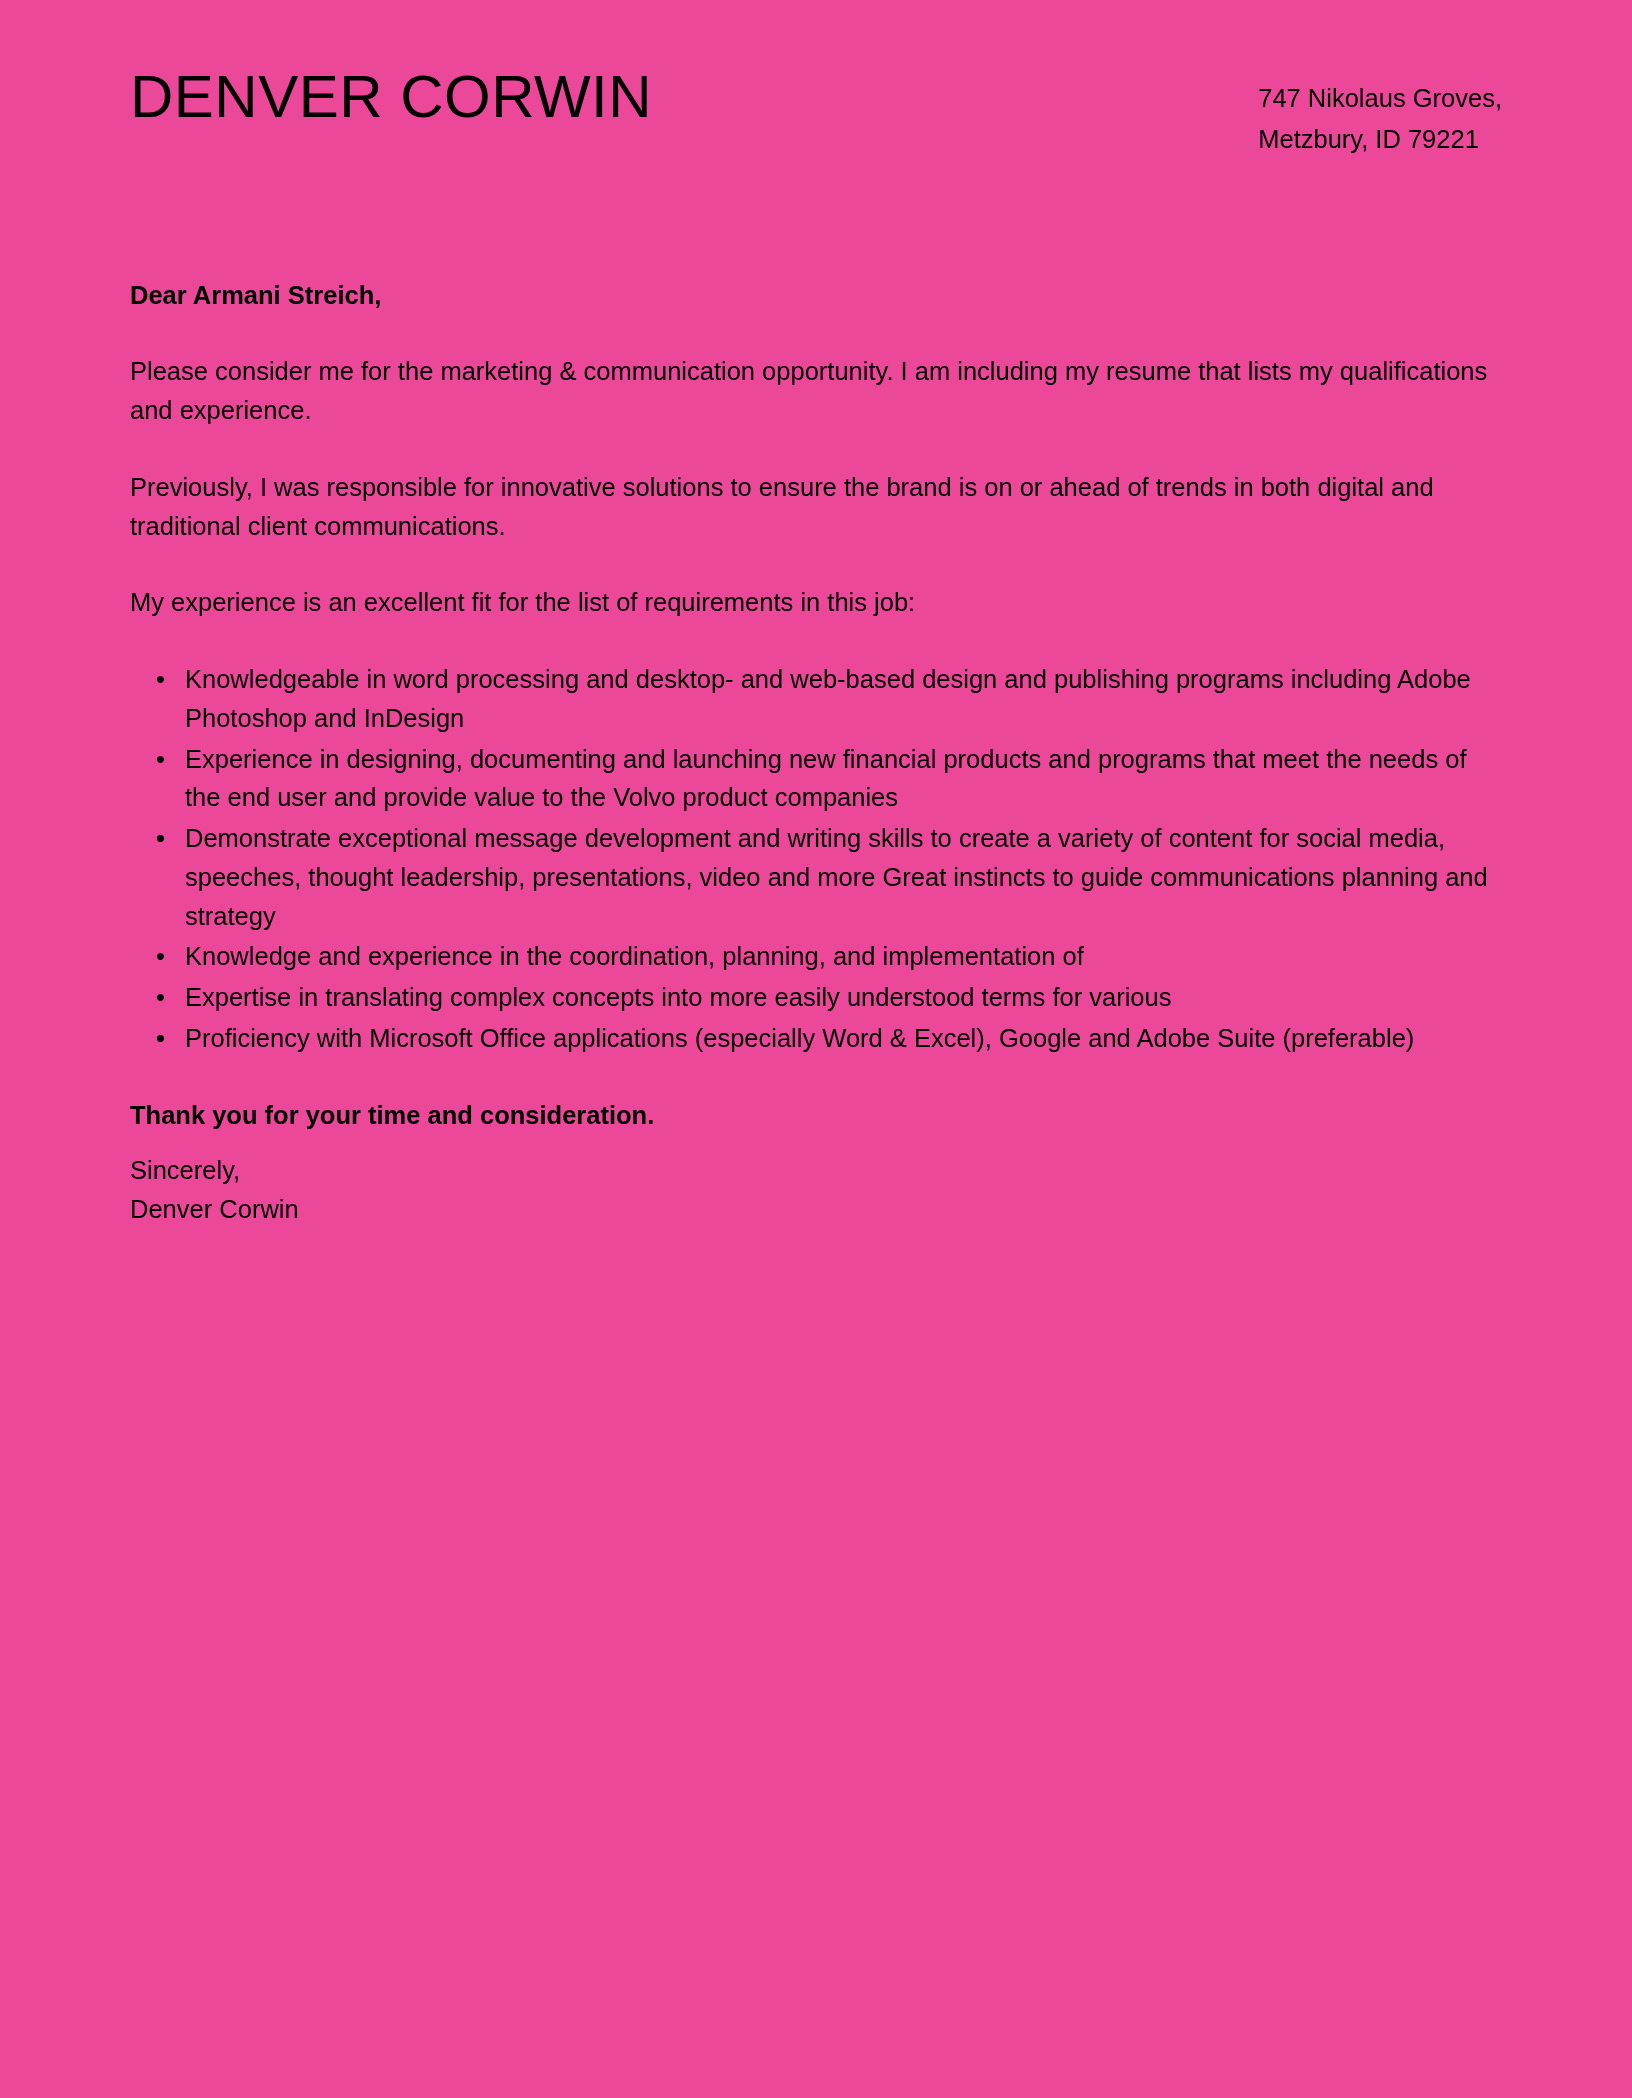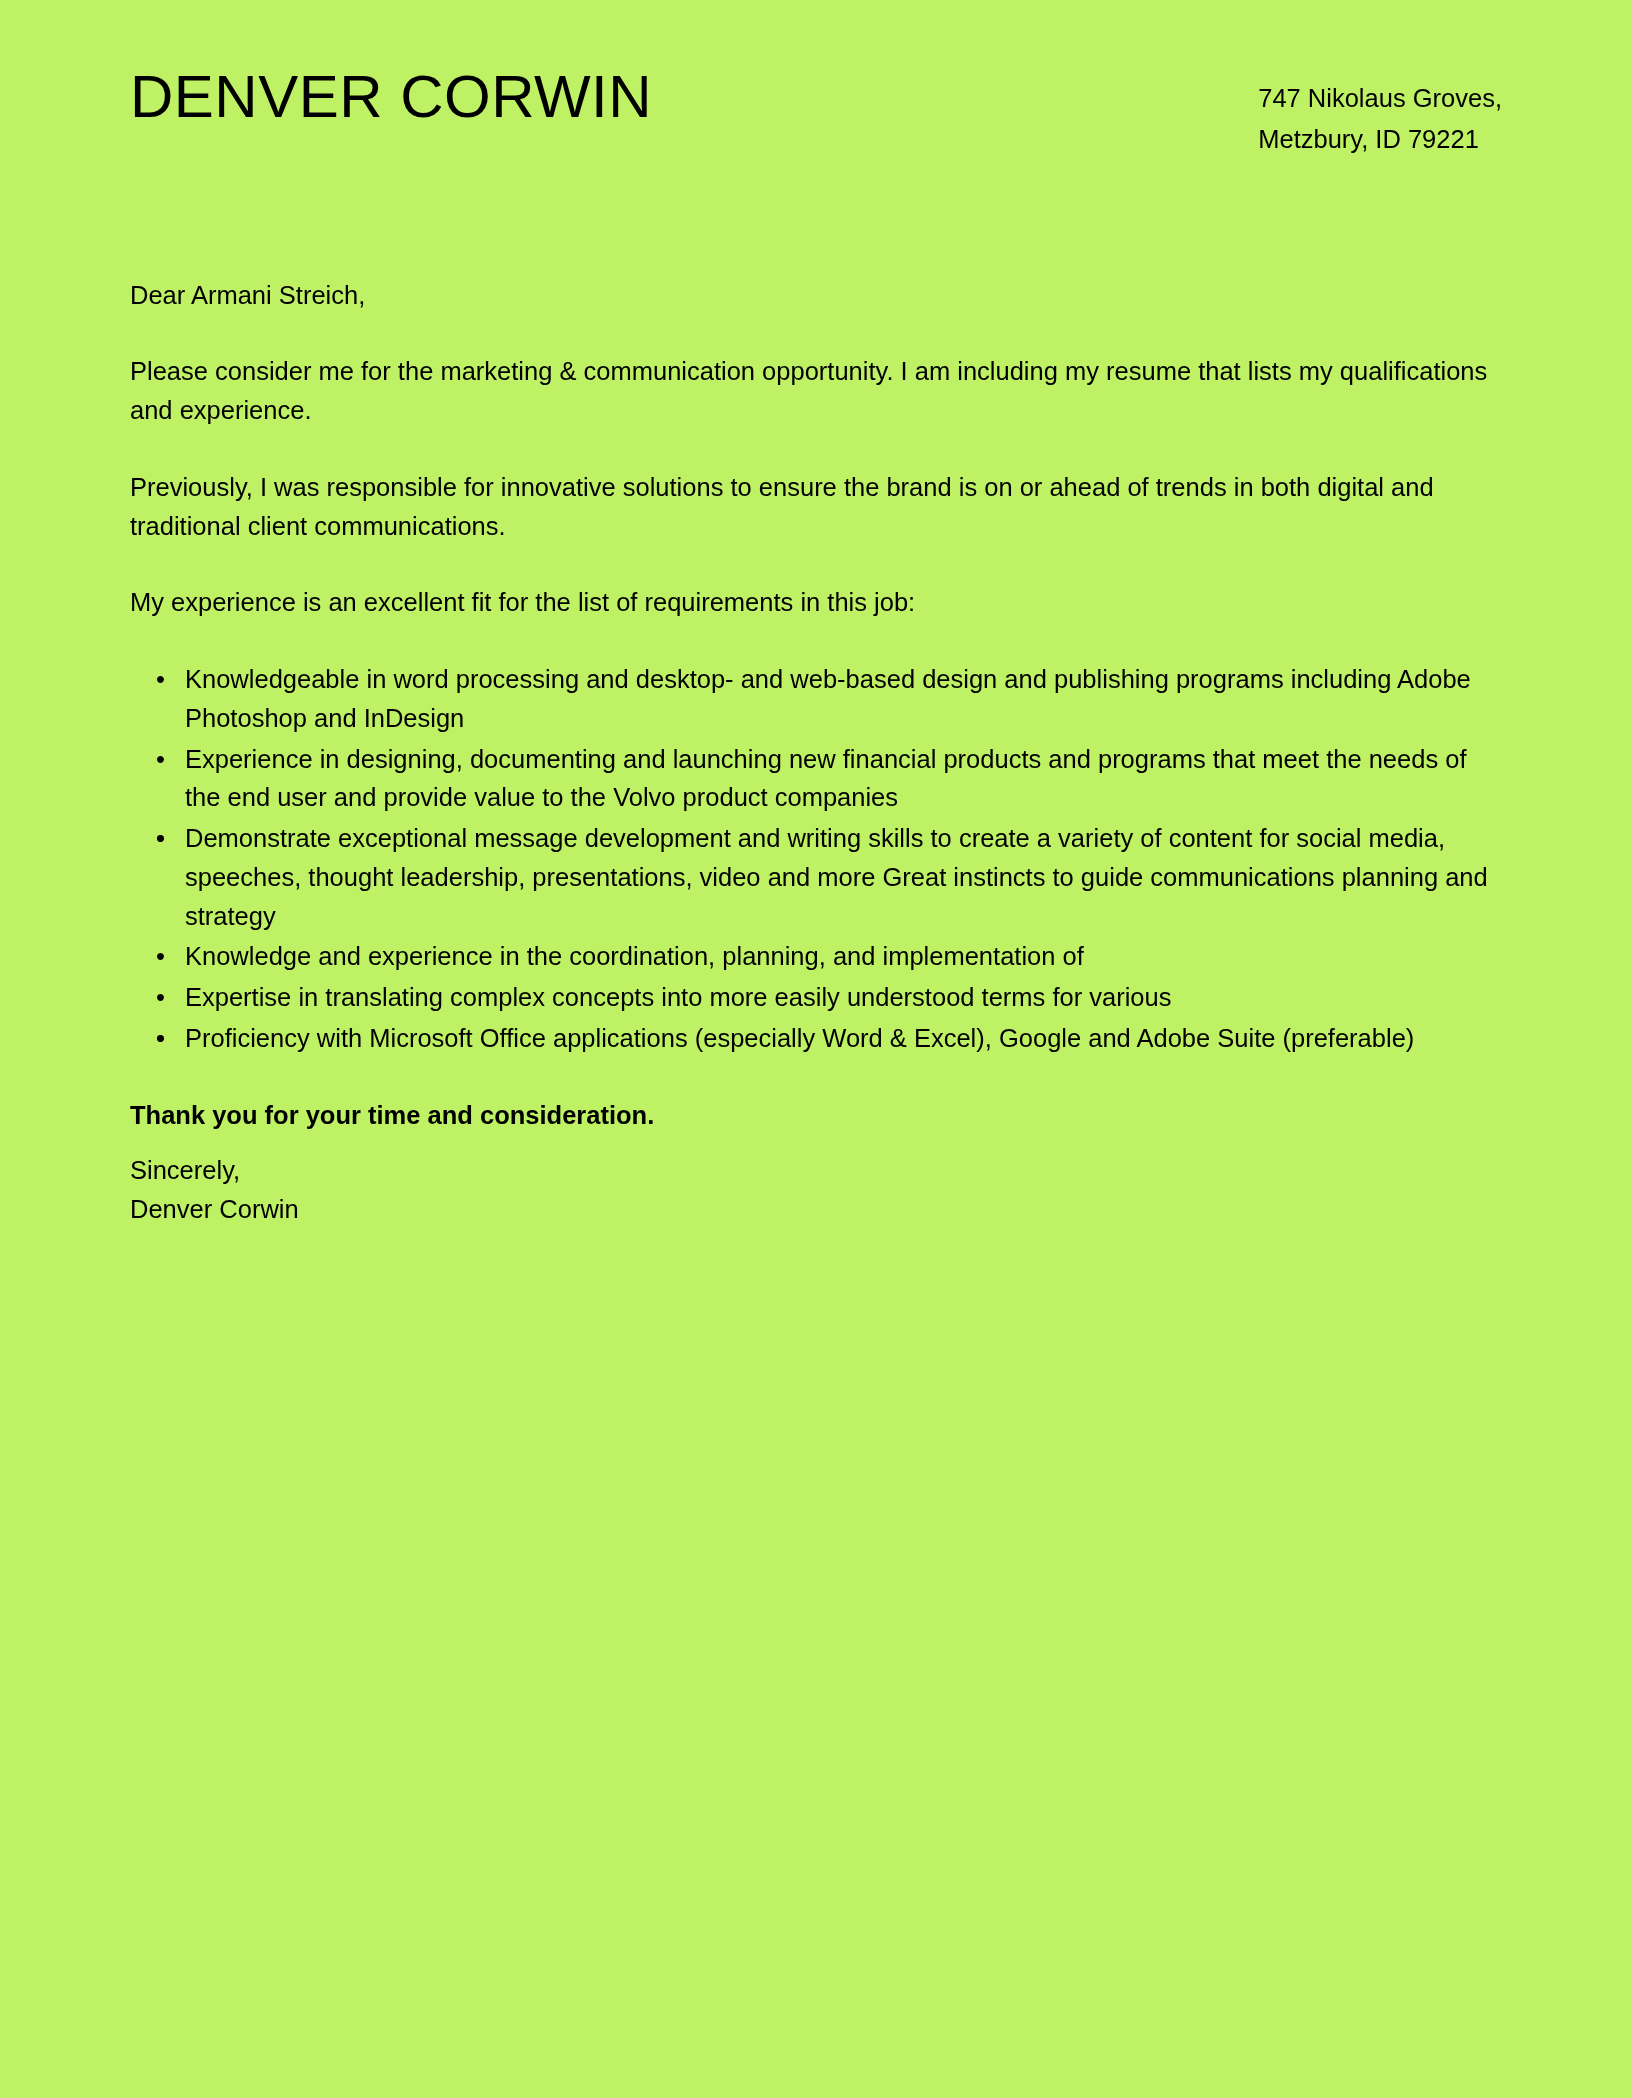--- a/index.html
+++ b/index.html
@@ -10,21 +10,21 @@
   }
   body {
     font-family: "Liberation Sans", sans-serif;
     color: #000000;
     -webkit-font-smoothing: antialiased;
   }
   .page {
     position: relative;
     width: 1632px;
     height: 2098px;
-    background: #bef264;
+    background: #ec4899;
     box-sizing: border-box;
     margin: 0 auto;
     overflow: hidden;
   }
   .sheet {
     position: absolute;
     left: 130px;
     top: 0;
     width: 1372px;
   }
@@ -53,21 +53,21 @@
   }
   .address-line { display: block; }
 
   
   .letter-body {
     margin-top: 115px;
     font-size: 25.5px;
     line-height: 1.52;
   }
   .salutation {
-    font-weight: 400;
+    font-weight: 700;
     margin: 0 0 38px 0;
   }
   .paragraph {
     margin: 15px 0 38px 0;
   }
   .requirements-list {
     list-style: none;
     margin: 0 0 38px 0;
     padding: 0;
   }

